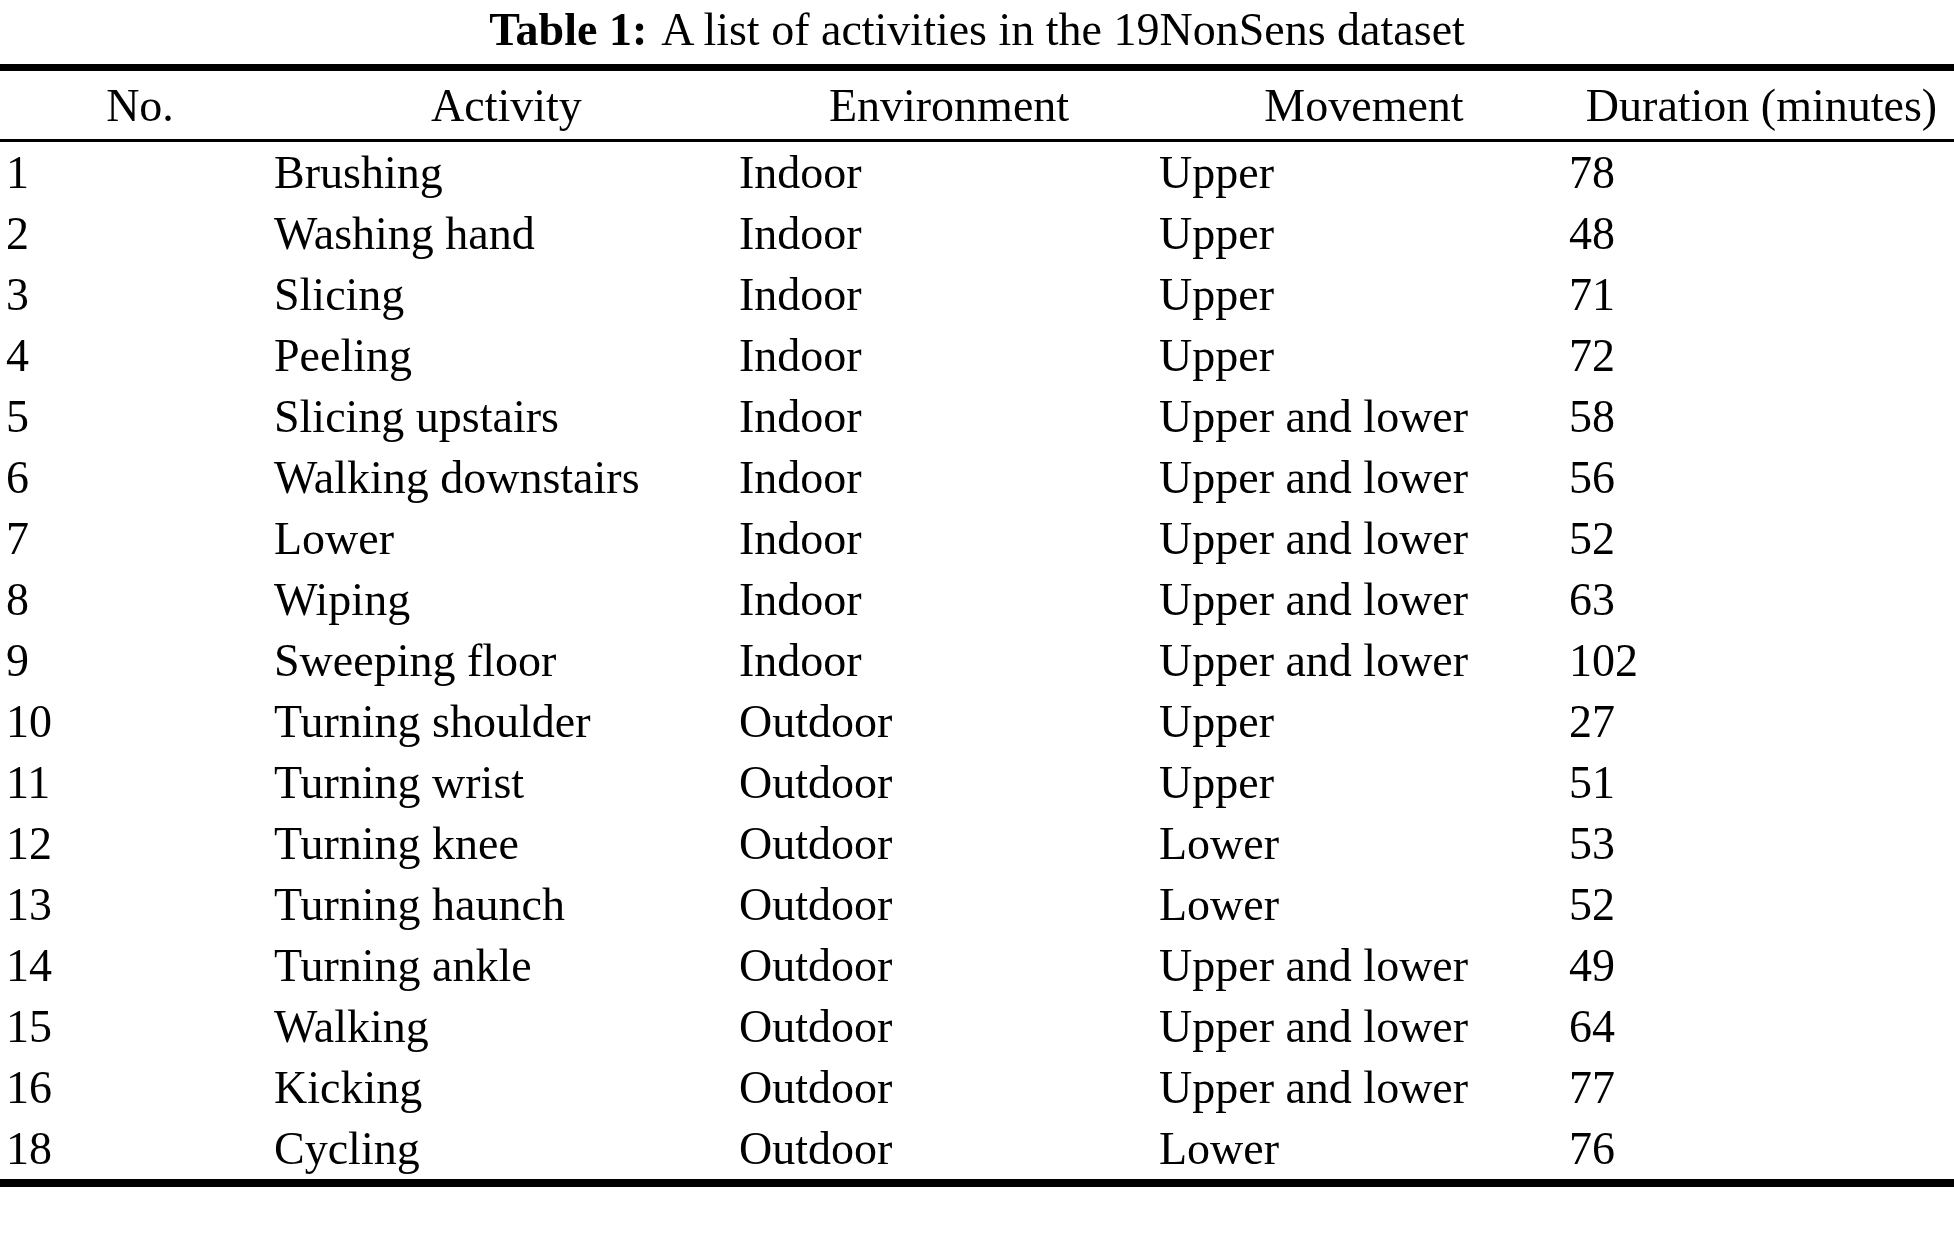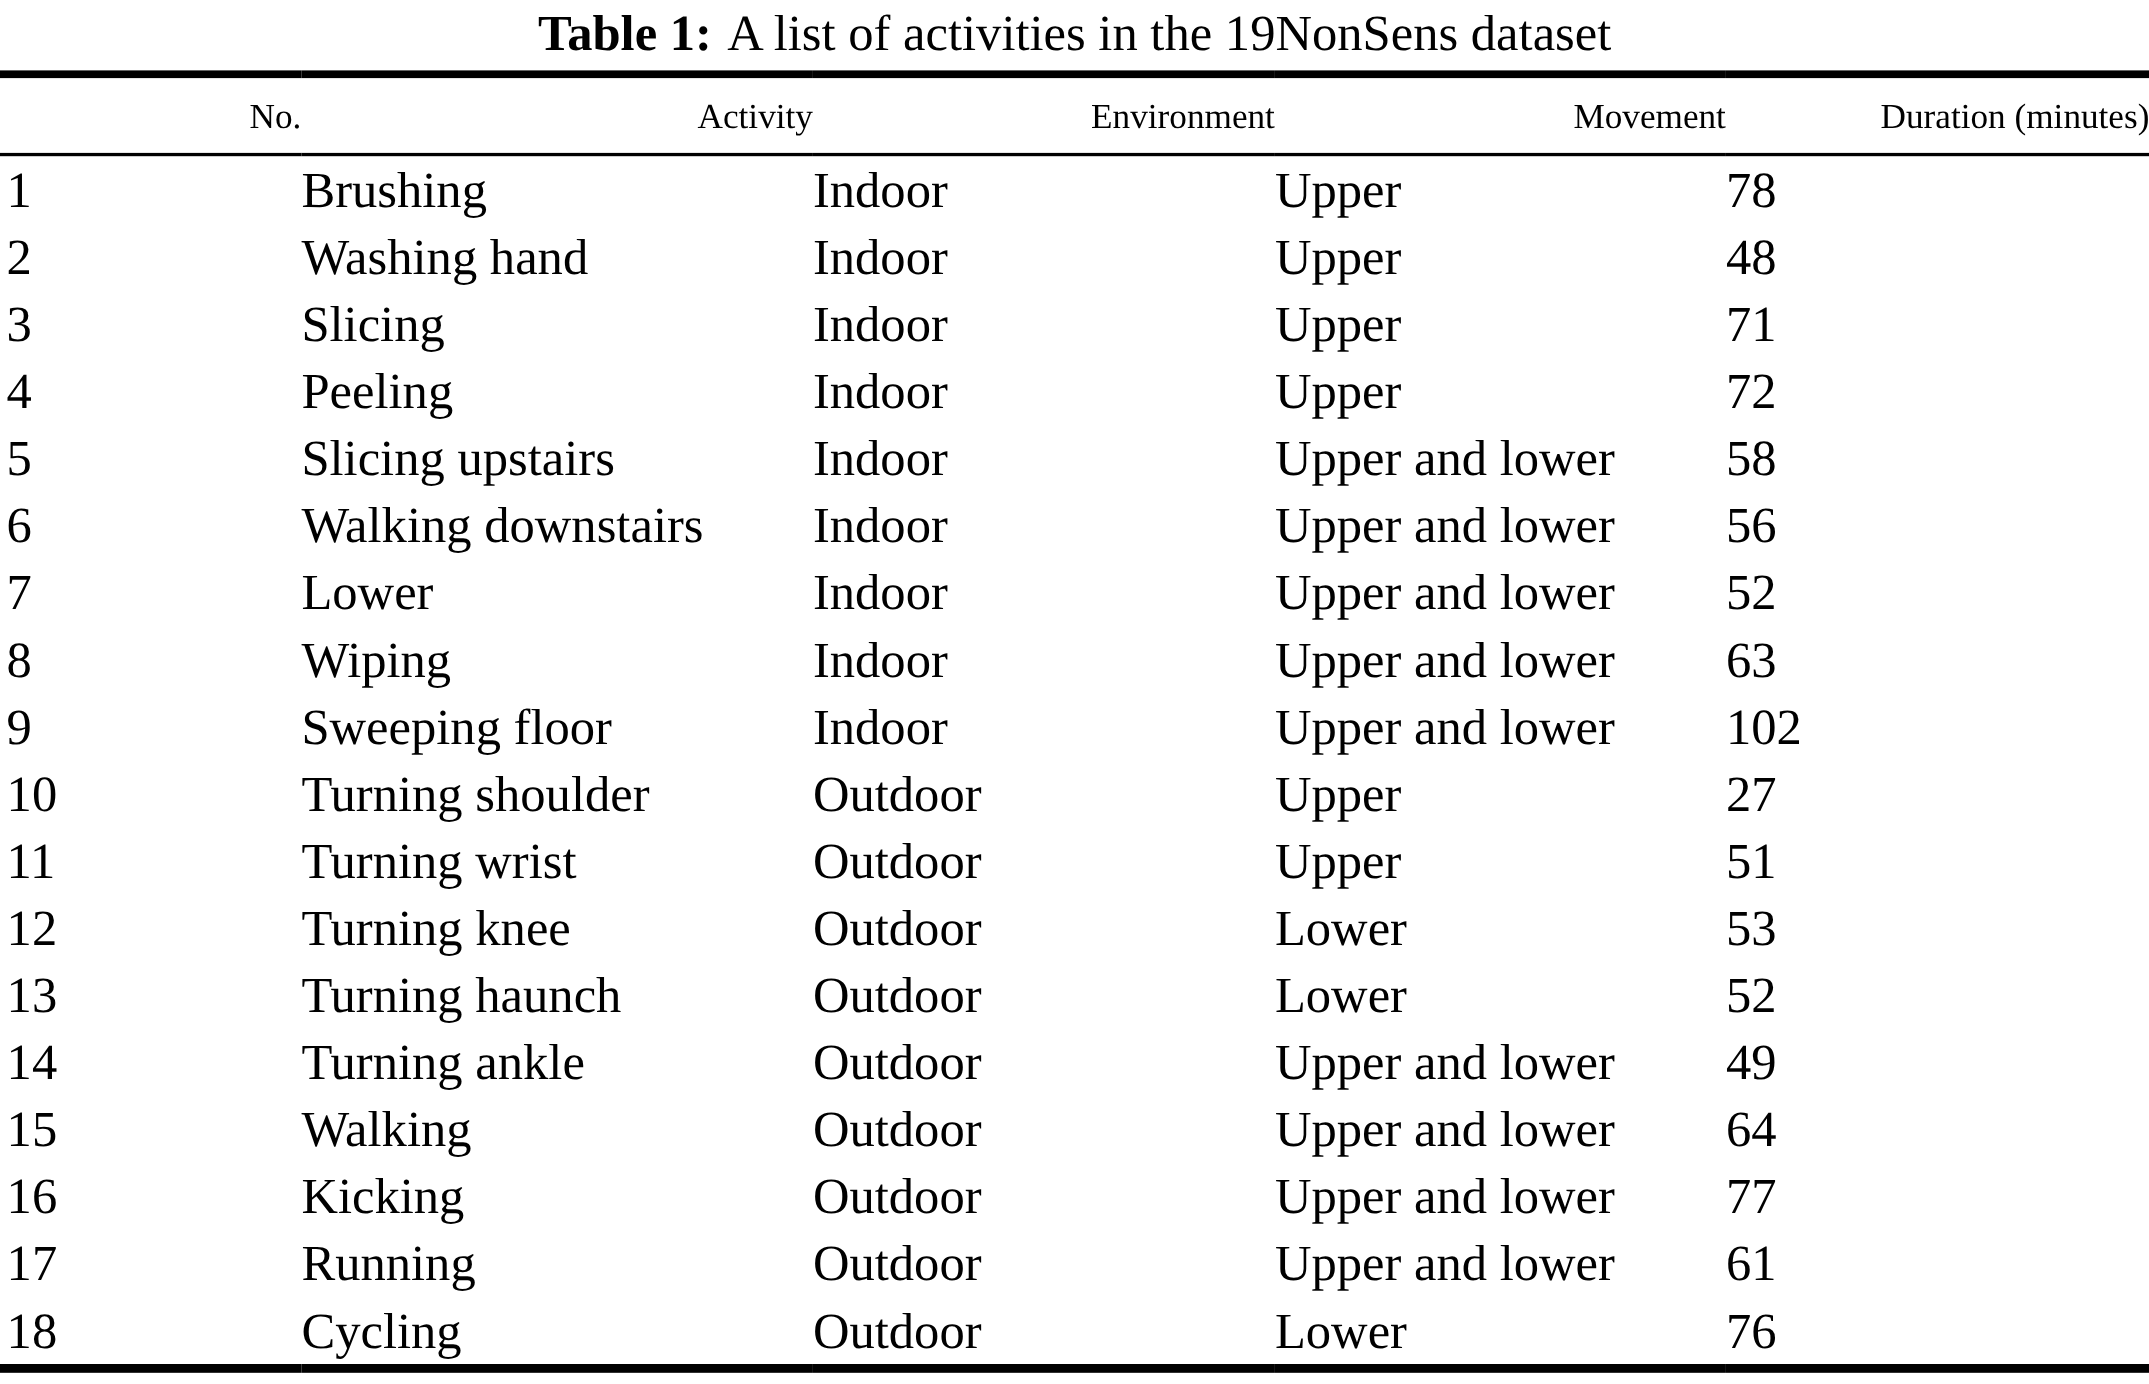--- a/index.html
+++ b/index.html
@@ -31,23 +31,23 @@
     border-collapse: collapse;
     table-layout: fixed;
     margin-top: 8px;
     border-top: 7px solid #000;
     border-bottom: 8px solid #000;
   }
   thead tr {
     border-bottom: 3px solid #000;
   }
   th {
-    text-align: right;
+    text-align: center;
     font-weight: normal;
-    font-size: 32px;
+    font-size: 46px;
     height: 68px;
     vertical-align: middle;
     padding: 0;
     white-space: nowrap;
     overflow: visible;
   }
   td {
     text-align: left;
     font-size: 46px;
     height: 61px;
@@ -194,27 +194,20 @@
         <td class="col-duration">64</td>
       </tr>
       <tr>
         <td class="col-no">16</td>
         <td class="col-activity">Kicking</td>
         <td class="col-environment">Outdoor</td>
         <td class="col-movement">Upper and lower</td>
         <td class="col-duration">77</td>
       </tr>
       <tr>
-        <td class="col-no">17</td>
-        <td class="col-activity">Running</td>
-        <td class="col-environment">Outdoor</td>
-        <td class="col-movement">Upper and lower</td>
-        <td class="col-duration">61</td>
-      </tr>
-      <tr>
         <td class="col-no">18</td>
         <td class="col-activity">Cycling</td>
         <td class="col-environment">Outdoor</td>
         <td class="col-movement">Lower</td>
         <td class="col-duration">76</td>
       </tr>
     </tbody>
 </table>
 
 </body></html>

